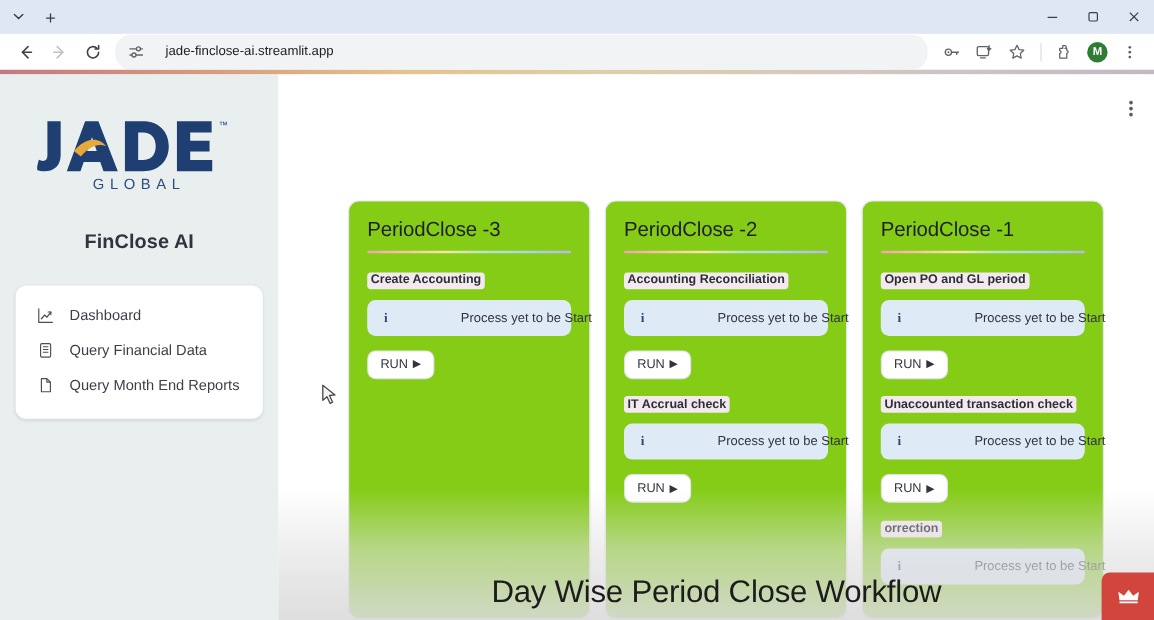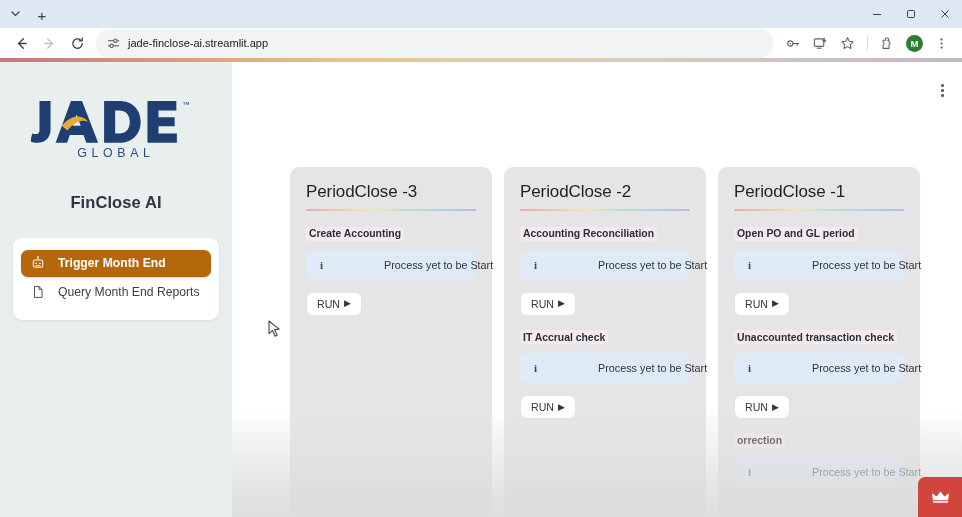--- a/index.html
+++ b/index.html
@@ -53,21 +53,21 @@
     display: flex; align-items: center; padding: 0 8px; gap: 2px;
   }
   .navbtn {
     width: 26px; height: 26px; border-radius: 50%;
     display: flex; align-items: center; justify-content: center; color: #3c4043;
   }
   .navbtn.disabled { color: #bdc1c6; }
   .omnibox {
     flex: 1; height: 29px; margin: 0 6px 0 4px;
     background: #f1f3f4; border-radius: 13px;
-    display: flex; align-items: center; padding: 0 10px; gap: 8px;
+    display: flex; align-items: center; padding: 0 10px; gap: 18px;
   }
   .omnibox-icon { width: 14px; height: 14px; display: flex; align-items: center; justify-content: center; color: #5f6368; }
   .omnibox-url { font-size: 11px; color: #202124; white-space: nowrap; }
   .tb-right { display: flex; align-items: center; gap: 2px; }
   .tbicon { width: 25px; height: 25px; display: flex; align-items: center; justify-content: center; color: #5f6368; }
   .tb-sep { width: 1px; height: 15px; background: #dadce0; margin: 0 5px; }
   .avatar {
     width: 17px; height: 17px; border-radius: 50%; background: #2e7d32;
     color: #fff; font-size: 9.5px; display: flex; align-items: center; justify-content: center;
     font-weight: bold;
@@ -139,21 +139,21 @@
     position: absolute; left: 58px; top: 58px; width: 614px;
     font-size: 12.1px; line-height: 1.82; color: #31333f;
   }
 
   .cards {
     position: absolute; left: 58px; top: 105px; width: 670px;
     display: flex; gap: 12px;
   }
   .card {
     width: 202px;
-    background: #e5e5e5;
+    background: #84cc16;
     border: 1px solid #e6e6ea;
     border-radius: 9px;
     padding: 14px 15px 16px 15px;
     box-shadow: 0 1px 2px rgba(0,0,0,0.035);
   }
   .card-title {
     font-size: 17px; color: #1f2026; letter-spacing: -0.1px; white-space: nowrap;
   }
   .card-rule {
     height: 2.4px; margin: 7px 0 12px 0; border-radius: 2px;
@@ -325,35 +325,43 @@
           <path d="M36 35c6-7 12.5-11 19-11 5.5 0 9.5 2.6 12.6 6.4-4.6-2-9.2-1.6-13.8.8-4.4 2.3-8 5.6-11 9.4z" fill="#e8a93b"></path>
           <text x="178" y="13" font-family="Liberation Sans, sans-serif" font-size="9" fill="#1f3f73">™</text>
           <text x="100" y="72" text-anchor="middle" font-family="Liberation Sans, sans-serif" font-size="14.5" letter-spacing="5.5" fill="#2c4f82">GLOBAL</text>
         </svg>
       </div>
 
       <div class="app-title">FinClose AI</div>
 
       <div class="menu-card">
 
-
-
-        <div class="menu-item active">
+        <div class="menu-item">
           <span class="menu-icon">
             <svg width="14" height="14" viewBox="0 0 16 16">
-                <rect x="2.6" y="4.6" width="10.8" height="8.2" rx="2" stroke="#ffffff" stroke-width="1.2" fill="none"></rect>
-                <circle cx="5.8" cy="8.4" r="1" fill="#ffffff"></circle>
-                <circle cx="10.2" cy="8.4" r="1" fill="#ffffff"></circle>
-                <line x1="5.6" y1="11" x2="10.4" y2="11" stroke="#ffffff" stroke-width="1.1" stroke-linecap="round"></line>
-                <line x1="8" y1="1.6" x2="8" y2="4.4" stroke="#ffffff" stroke-width="1.1"></line>
-                <circle cx="8" cy="1.4" r="1" fill="#ffffff"></circle>
+                <path d="M1.5 1.5v13h13" stroke="#4a4d57" stroke-width="1.1" fill="none" stroke-linecap="round"></path>
+                <path d="M4 11l3-3.5 2.3 2L13 4.6" stroke="#4a4d57" stroke-width="1.2" fill="none" stroke-linecap="round" stroke-linejoin="round"></path>
+                <path d="M10.4 4.6H13v2.6" stroke="#4a4d57" stroke-width="1.1" fill="none" stroke-linecap="round" stroke-linejoin="round"></path>
               </svg>
           </span>
-          <span>Trigger Month End</span>
-        </div>
+          <span>Dashboard</span>
+        </div>
+
+        <div class="menu-item">
+          <span class="menu-icon">
+            <svg width="14" height="14" viewBox="0 0 16 16">
+                <rect x="3.2" y="1.6" width="9.6" height="12.8" rx="1.3" stroke="#4a4d57" stroke-width="1.1" fill="none"></rect>
+                <line x1="5.4" y1="4.6" x2="10.6" y2="4.6" stroke="#4a4d57" stroke-width="1"></line>
+                <line x1="5.4" y1="7.2" x2="10.6" y2="7.2" stroke="#4a4d57" stroke-width="1"></line>
+                <line x1="5.4" y1="9.8" x2="10.6" y2="9.8" stroke="#4a4d57" stroke-width="1"></line>
+              </svg>
+          </span>
+          <span>Query Financial Data</span>
+        </div>
+
 
         <div class="menu-item">
           <span class="menu-icon">
             <svg width="14" height="14" viewBox="0 0 16 16">
                 <path d="M4 1.8h5.2L12.6 5v9.2H4z" stroke="#4a4d57" stroke-width="1.1" fill="none" stroke-linejoin="round"></path>
                 <path d="M9.2 1.8V5h3.4" stroke="#4a4d57" stroke-width="1.1" fill="none" stroke-linejoin="round"></path>
               </svg>
           </span>
           <span>Query Month End Reports</span>
         </div>
@@ -450,20 +458,21 @@
               <span class="info-icon">i</span>
               <span class="status-text">Process yet to be Start</span>
             </div>
           </div>
         </div>
 
       </div>
     </div>
 
     <div class="fade-overlay"></div>
+    <div class="caption">Day Wise Period Close Workflow</div>
     <div class="crown-btn">
       <svg width="19" height="14" viewBox="0 0 20 14">
         <path d="M2 11.4h16V13H2zM2 10.4L1 3l5 3.4L10 1.2l4 5.2L19 3l-1 7.4z" fill="#ffffff"></path>
       </svg>
     </div>
 
     <div class="cursor">
       <svg width="13" height="19" viewBox="0 0 13 19">
         <path d="M1 1l10.2 8.1-4.6.5 2.6 5.6-2.1 1-2.6-5.6-3.5 3z" fill="#f4f4f4" stroke="#4a4a4a" stroke-width="1.1" stroke-linejoin="round"></path>
       </svg>

